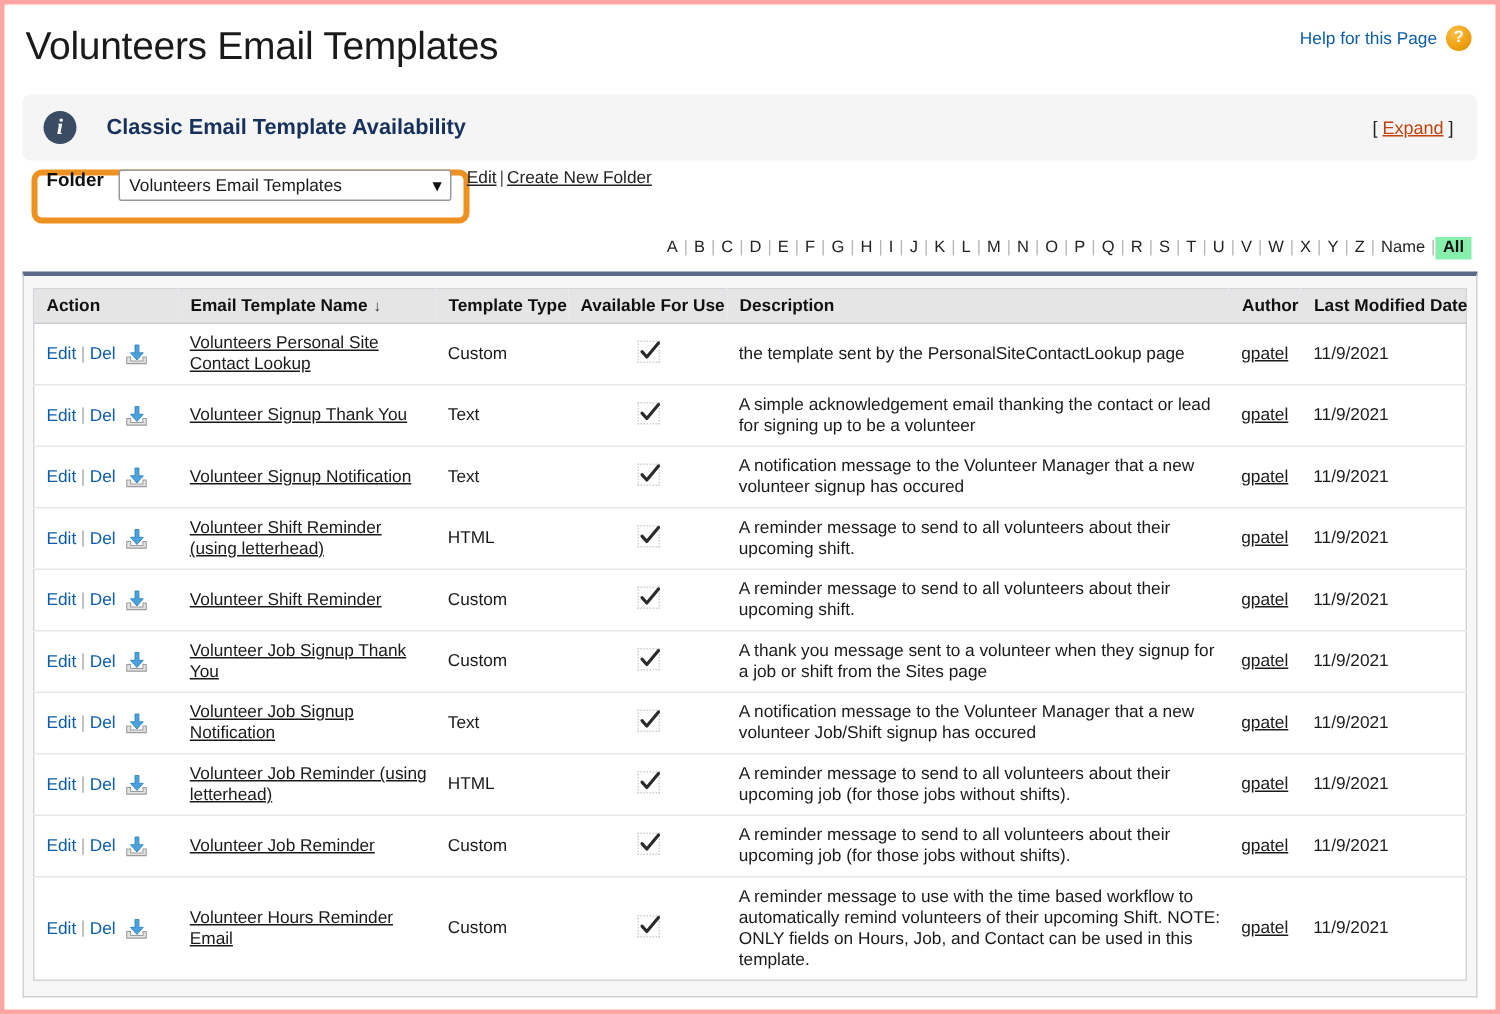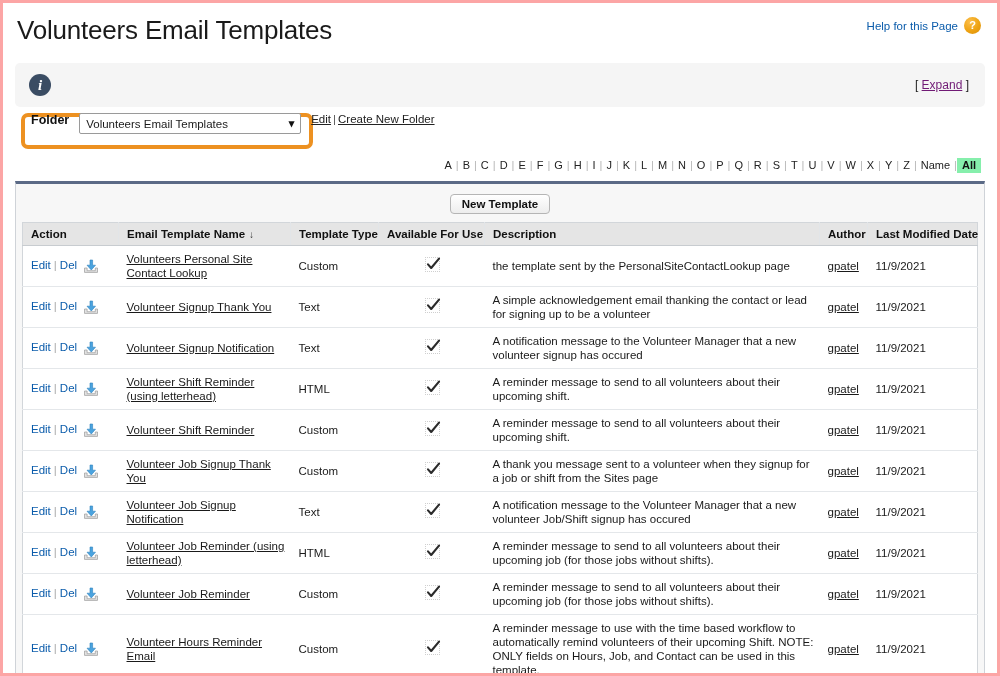--- a/index.html
+++ b/index.html
@@ -80,21 +80,21 @@
     font-size: 14.5px;
     font-weight: bold;
     color: #16325c;
   }
   #expand-wrap {
     position: absolute; right: 16px; top: 50%;
     transform: translateY(-50%);
     font-size: 12px; color: #222;
   }
   #expand-link {
-    color: #701a75; text-decoration: underline; cursor: pointer;
+    color: #c2410c; text-decoration: underline; cursor: pointer;
   }
 
   
   #folder-row {
     position: relative;
     height: 40px;
     margin-top: 6px;
     padding-left: 14px;
     display: flex; 
   }
@@ -266,20 +266,21 @@
   <div id="header">
     <div id="page-title">Volunteers Email Templates</div>
     <div id="help-wrap">
       <a id="help-link" href="#">Help for this Page</a>
       <span class="help-icon">?</span>
     </div>
   </div>
 
   <div id="info-banner">
     <span class="info-icon">i</span>
+    <span id="info-title">Classic Email Template Availability</span>
     <span id="expand-wrap">
       <span>[</span>
       <a id="expand-link" href="#">Expand</a>
       <span>]</span>
     </span>
   </div>
 
   <div id="folder-row">
     <div id="folder-highlight"></div>
     <span id="folder-label">Folder</span>
@@ -344,23 +345,20 @@
       <a href="#" class="alpha">Y</a>
       <span class="alpha-sep">|</span>
       <a href="#" class="alpha">Z</a>
       <span class="alpha-sep">|</span>
       <a href="#" class="alpha">Name</a>
       <span class="alpha-sep">|</span>
       <a href="#" class="alpha active">All</a>
     </div>
 
   <div id="table-wrap">
-    <div id="btn-row">
-      <button id="new-template-btn">New Template</button>
-    </div>
 
     <table id="tpl-table">
       <colgroup>
         <col class="col-action">
           <col class="col-name">
           <col class="col-type">
         <col class="col-avail">
           <col class="col-desc">
           <col class="col-author">
           <col class="col-date">

